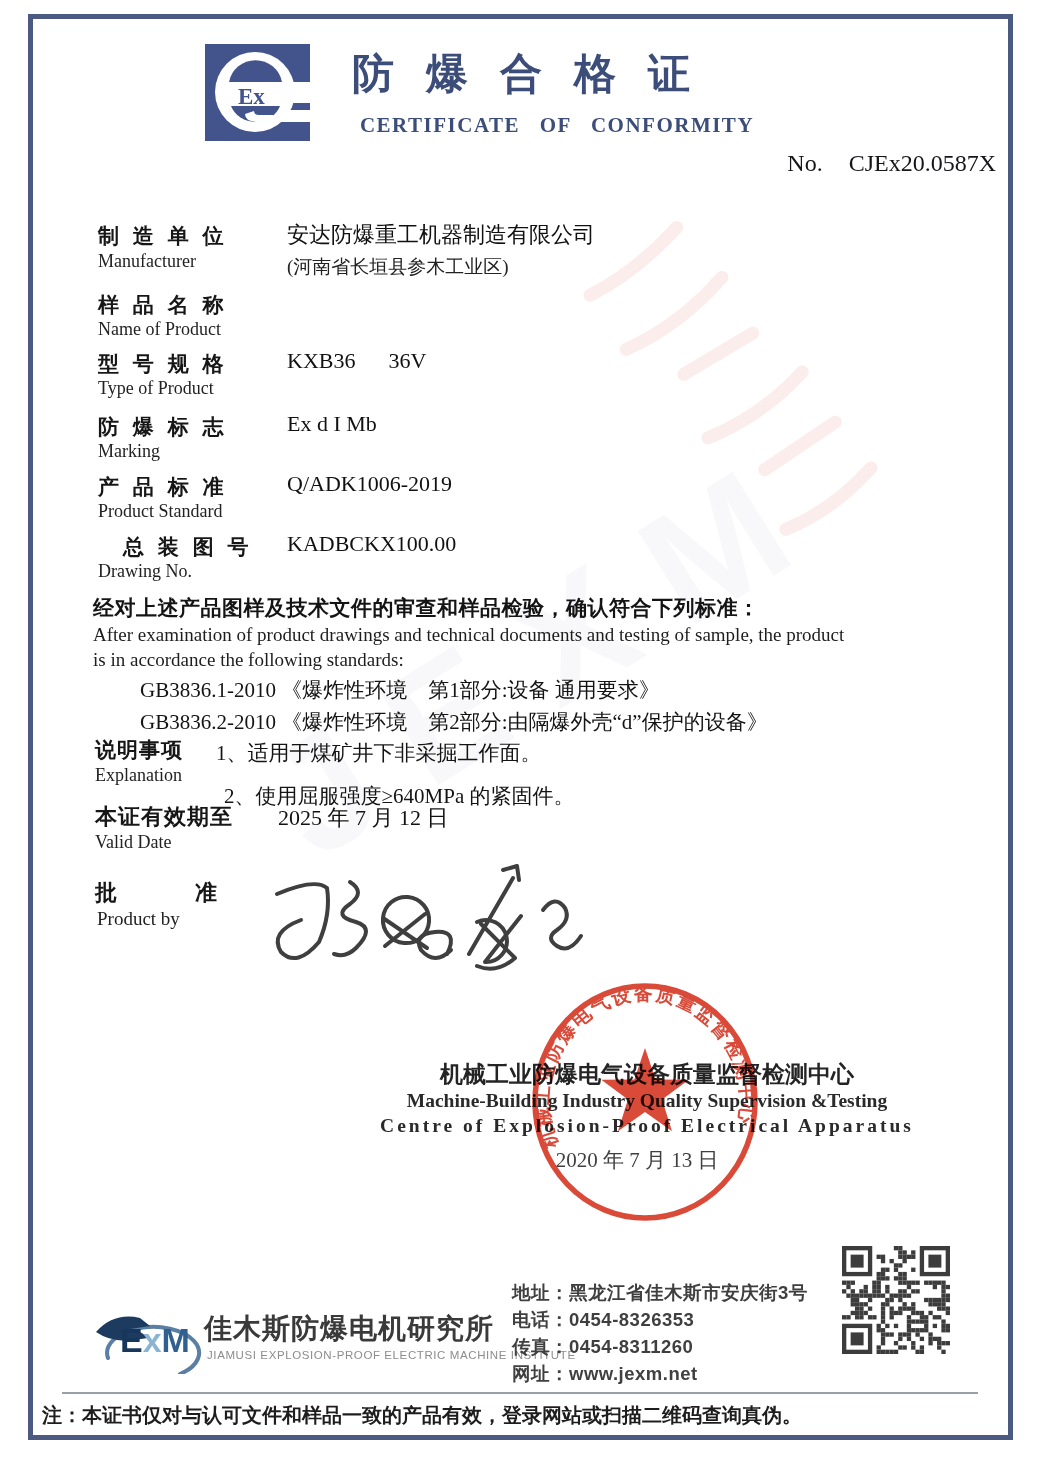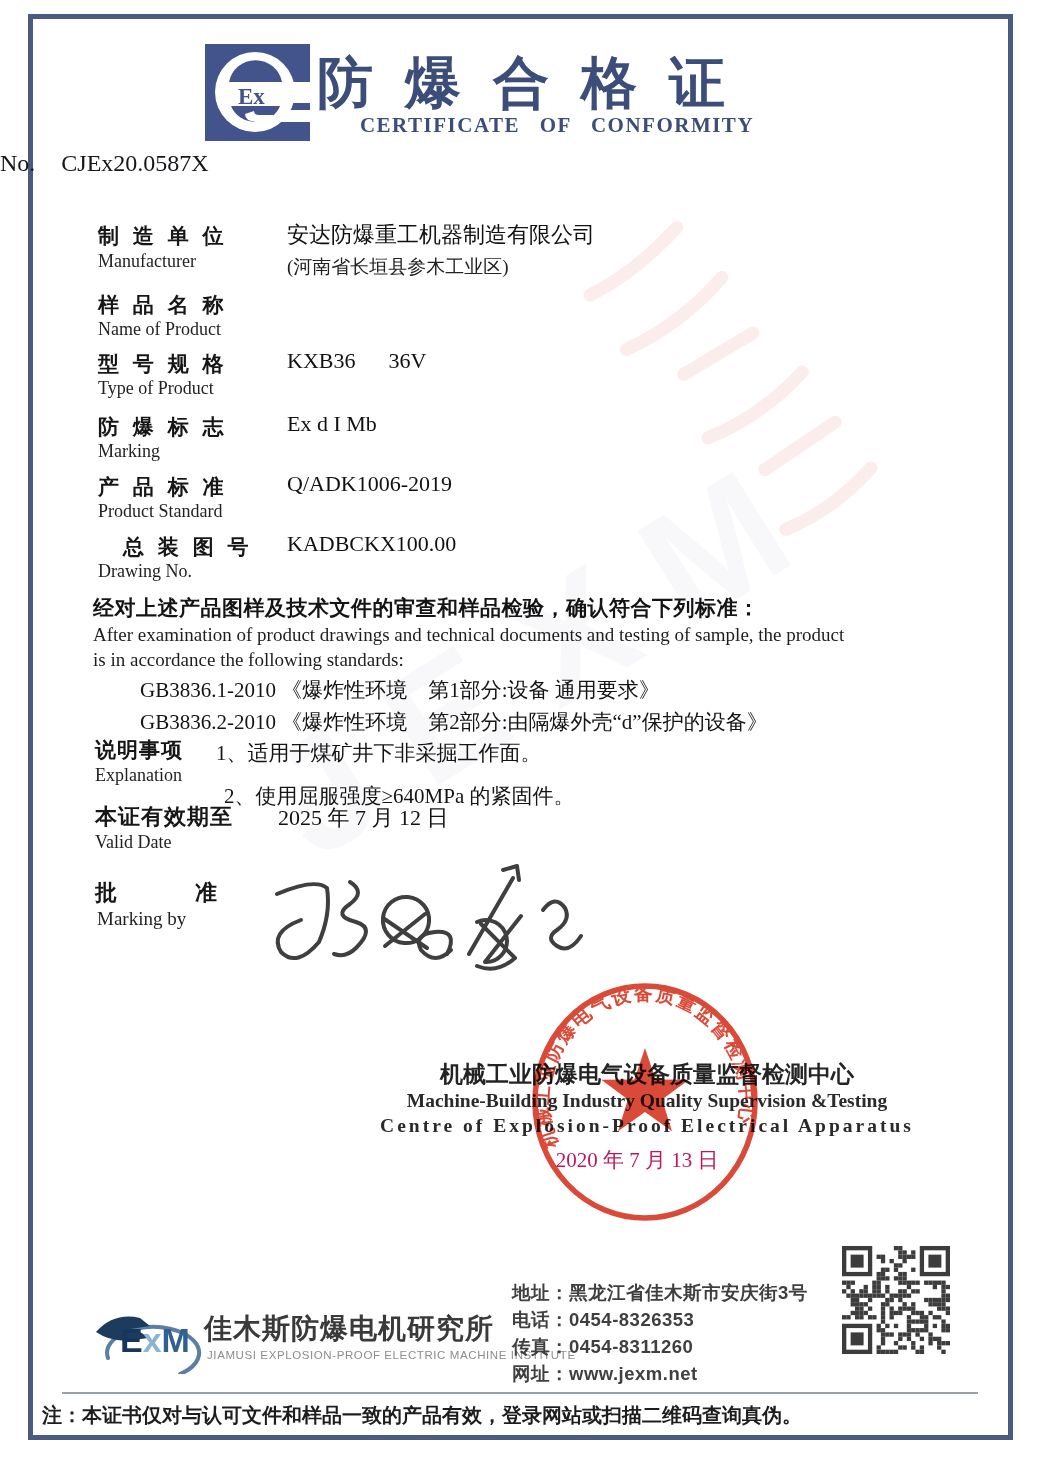--- a/index.html
+++ b/index.html
@@ -2,41 +2,41 @@
 <html><head>
 <meta charset="utf-8">
 <style>
   html,body{margin:0;padding:0;background:#e8e8e8;}
   .page{position:relative;width:1042px;height:1458px;background:#ffffff;overflow:hidden;
         font-family:"Liberation Sans",sans-serif;color:#1f1f1f;}
   .abs{position:absolute;}
   .border-frame{position:absolute;left:28px;top:14px;width:975px;height:1416px;
         border:5px solid #4a5a80;pointer-events:none;}
   
-  .title-cn{top:46px;left:0;width:1042px;text-align:center;font-size:56px;font-weight:bold;
+  .title-cn{top:46px;left:0;width:1042px;text-align:center;font-size:42px;font-weight:bold;
         color:#3b4d78;letter-spacing:32px;padding-left:32px;box-sizing:border-box;}
   .title-en{top:113px;left:0;width:1042px;text-align:center;font-size:21px;font-weight:bold;
         font-family:"Liberation Serif",serif;color:#3b4d78;letter-spacing:1.5px;word-spacing:13px;padding-left:36px;}
-  .cert-no{top:150px;left:0;width:966px;text-align:left;font-size:24px;
-        font-family:"Liberation Serif",serif;color:#15151a;}
+  .cert-no{top:150px;left:0;width:966px;text-align:right;font-size:24px;
+        font-family:"Liberation Serif",serif;color:#15151a;padding-left:30px;}
   .cert-no .gap{display:inline-block;width:26px;}
   
   .lab-cn{font-size:21px;font-weight:bold;letter-spacing:4px;color:#161616;white-space:pre;}
   .lab-en{font-size:18px;font-family:"Liberation Serif",serif;color:#222;}
   .fv{font-size:22px;font-family:"Liberation Serif",serif;color:#111;white-space:pre-wrap;}
   .fv2{font-size:19px;font-family:"Liberation Serif",serif;color:#222;}
   .stmt-cn{font-size:21px;font-weight:bold;color:#141414;letter-spacing:0.5px;}
   .stmt-en{font-size:19px;font-family:"Liberation Serif",serif;color:#1d1d1d;}
   .std{font-size:21px;font-family:"Liberation Serif",serif;color:#141414;}
   
   .issuer-cn{top:1059px;left:367px;width:560px;text-align:center;font-size:23px;font-weight:bold;color:#242424;}
   .issuer-en{left:367px;width:560px;text-align:center;font-size:19.5px;font-weight:bold;
         font-family:"Liberation Serif",serif;color:#2a2a2a;}
   .issuer-date{top:1146px;left:377px;width:520px;text-align:center;font-size:21px;
-        font-family:"Liberation Serif",serif;color:#be185d;}
+        font-family:"Liberation Serif",serif;color:#404040;}
   
   .foot-cn{top:1310px;left:204px;font-size:28px;font-weight:bold;color:#3a3a3a;letter-spacing:1px;}
   .foot-en{top:1349px;left:207px;font-size:11.5px;color:#8c8c8c;letter-spacing:0.6px;}
   .addr{left:512px;font-size:18.5px;font-weight:600;color:#3f3f3f;letter-spacing:0.5px;}
   .divider{left:62px;top:1392px;width:916px;height:2px;background:#9aa0a8;}
   .note{top:1402px;left:0;width:844px;text-align:center;font-size:20px;font-weight:bold;color:#1d1d1d;}
   
   .wm{top:560px;left:240px;font-size:160px;font-weight:bold;letter-spacing:45px;
       color:rgba(120,132,155,0.055);transform:rotate(-32deg);}
   .ghost{top:290px;left:548px;opacity:0.10;transform:rotate(-38deg);transform-origin:top left;}
@@ -110,21 +110,21 @@
   <div class="abs lab-cn" style="left:95px;top:736px;letter-spacing:1px;">说明事项</div>
   <div class="abs lab-en" style="left:95px;top:765px;">Explanation</div>
   <div class="abs std" style="left:216px;top:739px;">1、适用于煤矿井下非采掘工作面。</div>
   <div class="abs std" style="left:224px;top:770px;margin-top:12px;">2、使用屈服强度≥640MPa 的紧固件。</div>
 
   <div class="abs lab-cn" style="left:95px;top:802px;letter-spacing:1px;font-size:22px;">本证有效期至</div>
   <div class="abs lab-en" style="left:95px;top:832px;">Valid Date</div>
   <div class="abs fv" style="left:278px;top:803px;">2025 年 7 月 12 日</div>
 
   <div class="abs lab-cn" style="left:95px;top:878px;font-size:22px;letter-spacing:28px;">批　准</div>
-  <div class="abs lab-en" style="left:97px;top:908px;font-size:19px;">Marking by</div>
+  <div class="abs lab-en" style="left:97px;top:908px;font-size:19px;">Product by</div>
 
   <svg class="abs" style="left:255px;top:852px;" width="330" height="140" viewBox="0 0 330 140">
     <g stroke="#3f3f3f" stroke-width="4" fill="none" stroke-linecap="round" stroke-linejoin="round">
       <path d="M22,42 q38,-16 50,-6 q4,26 -8,54 q-22,26 -38,10 q-12,-20 20,-32"></path>
       <path d="M95,30 q16,10 0,22 q-18,12 6,18 q20,6 0,26 q-10,10 -22,6"></path>
       <path d="M128,66 a23,23 0 1 0 46,4 a23,23 0 0 0 -46,-4 l44,30 m-2,-34 l-40,32"></path>
       <path d="M196,98 q-16,16 -30,0 q-8,-16 14,-18 q24,-2 12,22"></path>
       <path d="M214,102 l44,-76 m-10,-8 l14,-4 2,14"></path>
       <path d="M222,70 a21,21 0 1 1 8,40 l36,-46 m-40,8 l34,34 q-18,16 -38,8"></path>
       <path d="M288,58 q12,-16 22,-2 q6,12 -8,22 q-12,8 0,16 q12,8 24,-10"></path>

